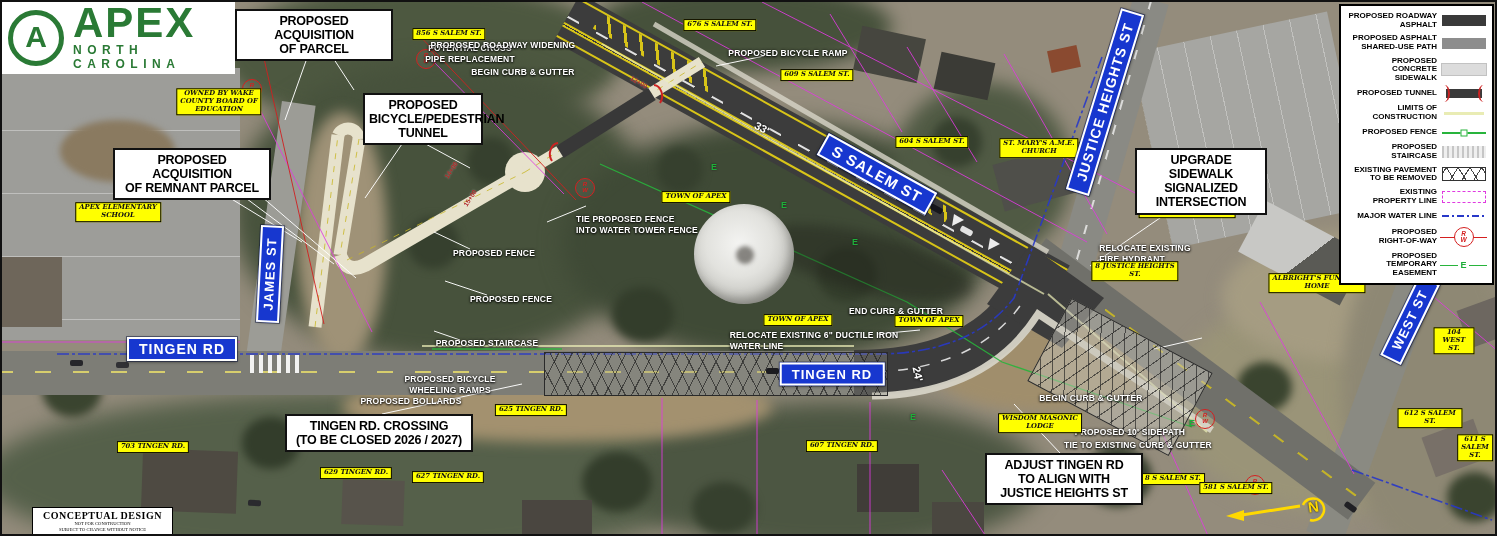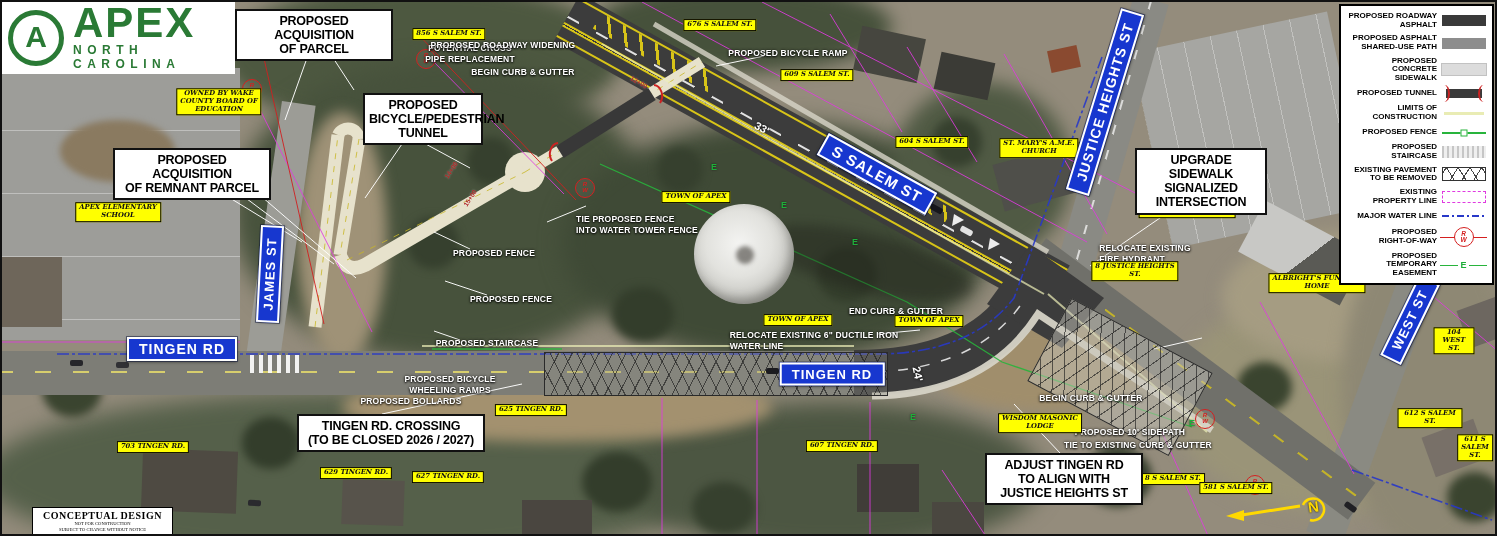--- a/index.html
+++ b/index.html
@@ -327,21 +327,21 @@
     <div class="callout" style="left: 233px; top: 7px; transform: rotate(0deg); width: 158px;">PROPOSED  ACQUISITION
 OF  PARCEL</div>
     <div class="callout" style="left: 361px; top: 91px; transform: rotate(0deg); width: 120px;">PROPOSED
 BICYCLE/PEDESTRIAN
 TUNNEL</div>
     <div class="callout" style="left: 111px; top: 146px; transform: rotate(0deg); width: 158px;">PROPOSED  ACQUISITION
 OF  REMNANT  PARCEL</div>
     <div class="callout" style="left: 1133px; top: 146px; transform: rotate(0deg); width: 132px;">UPGRADE  SIDEWALK
 SIGNALIZED
 INTERSECTION</div>
-    <div class="callout" style="left: 283px; top: 412px; transform: rotate(0deg); width: 188px; margin-left: 12px;">TINGEN  RD.  CROSSING
+    <div class="callout" style="left: 283px; top: 412px; transform: rotate(0deg); width: 188px;">TINGEN  RD.  CROSSING
 (TO  BE  CLOSED  2026 / 2027)</div>
     <div class="callout" style="left: 983px; top: 451px; transform: rotate(0deg); width: 158px;">ADJUST  TINGEN  RD
 TO  ALIGN  WITH
 JUSTICE  HEIGHTS  ST</div>
     <div class="note" style="left: 468px; top: 20px; transform: translate(-50%, -50%) rotate(0deg); margin-top: 32px;">POTENTIAL CROSS
 PIPE REPLACEMENT</div>
     <div class="note" style="left: 306px; top: 43px; transform: translate(-50%, -50%) rotate(0deg);">PROPOSED RETAINING WALLS</div>
     <div class="note" style="left: 501px; top: 43px; transform: translate(-50%, -50%) rotate(0deg);">PROPOSED ROADWAY WIDENING</div>
     <div class="note" style="left: 521px; top: 70px; transform: translate(-50%, -50%) rotate(0deg);">BEGIN CURB &amp; GUTTER</div>
     <div class="note" style="left: 786px; top: 51px; transform: translate(-50%, -50%) rotate(0deg);">PROPOSED BICYCLE RAMP</div>

